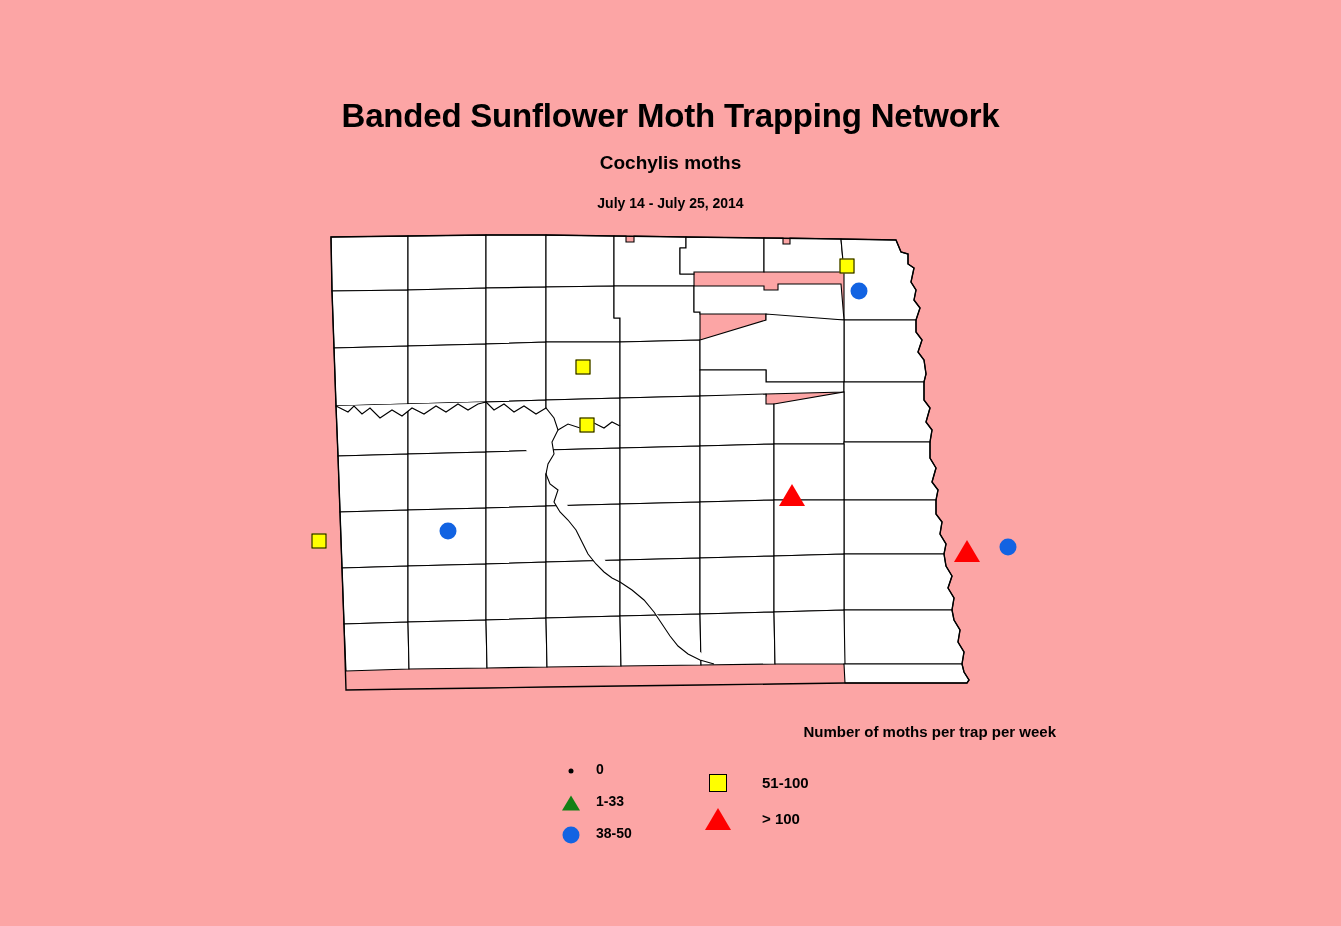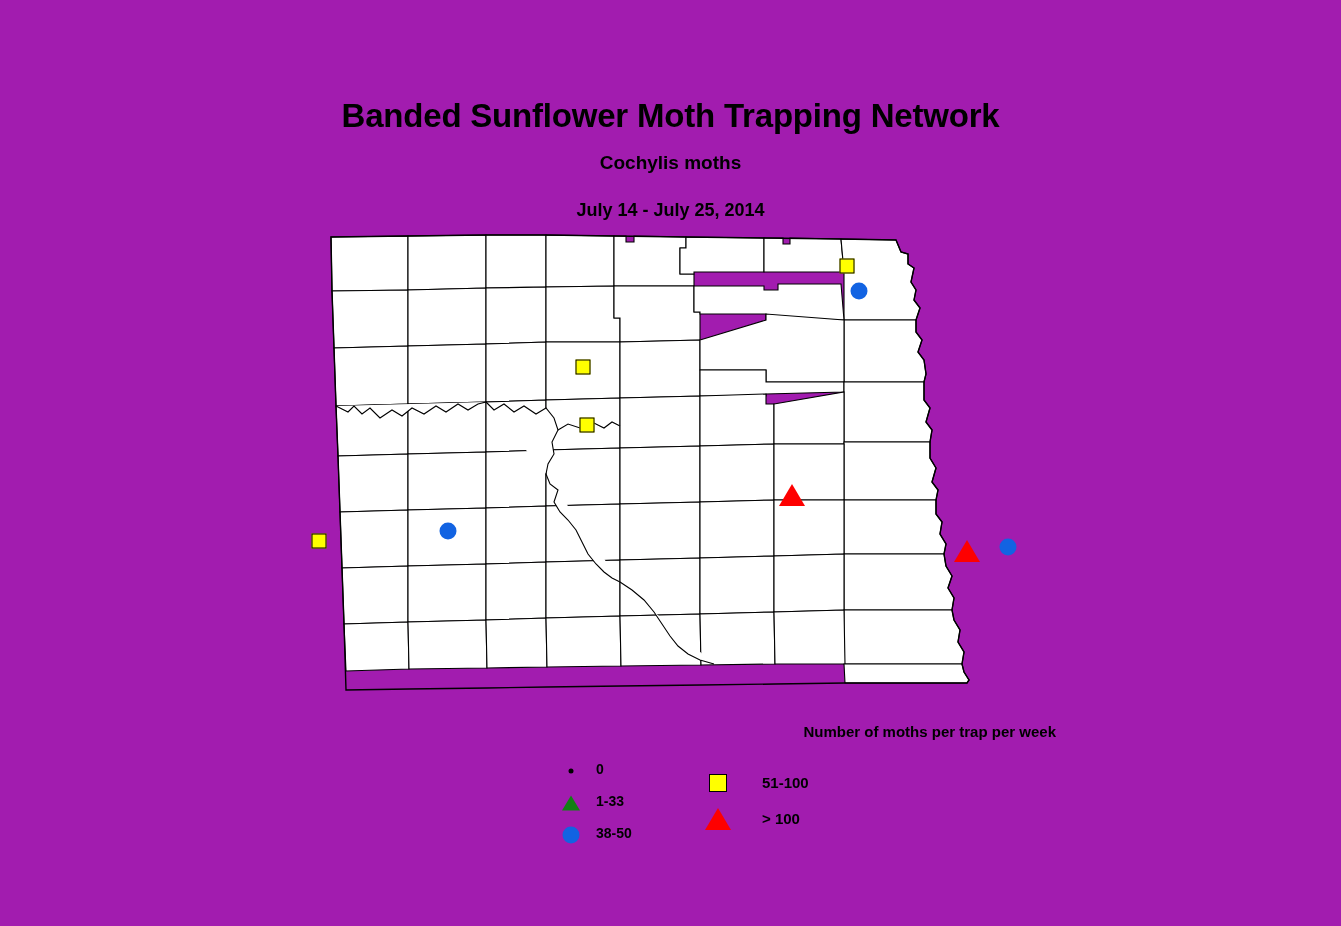--- a/index.html
+++ b/index.html
@@ -13,21 +13,21 @@
     height: 926px;
     font-family: "Liberation Sans", sans-serif;
     color: #000000;
     overflow: hidden;
     position: relative;
   }
   #page {
     position: relative;
     width: 1341px;
     height: 926px;
-    background: #a21caf;
+    background: #fca5a5;
   }
   
   .titles {
     position: absolute;
     left: 0;
     top: 96px;
     width: 1341px;
     text-align: center;
   }
   .title-main {
@@ -37,24 +37,24 @@
     line-height: 40px;
     white-space: nowrap;
   }
   .title-species {
     font-size: 19px;
     font-weight: bold;
     line-height: 26px;
     margin-top: 14px;
   }
   .title-dates {
-    font-size: 18px;
+    font-size: 14px;
     font-weight: bold;
     line-height: 26px;
-    margin-top: 21px;
+    margin-top: 14px;
   }
   
   #map-wrap {
     position: absolute;
     left: 296px;
     top: 228px;
     width: 760px;
     height: 470px;
   }
   #nd-map {

